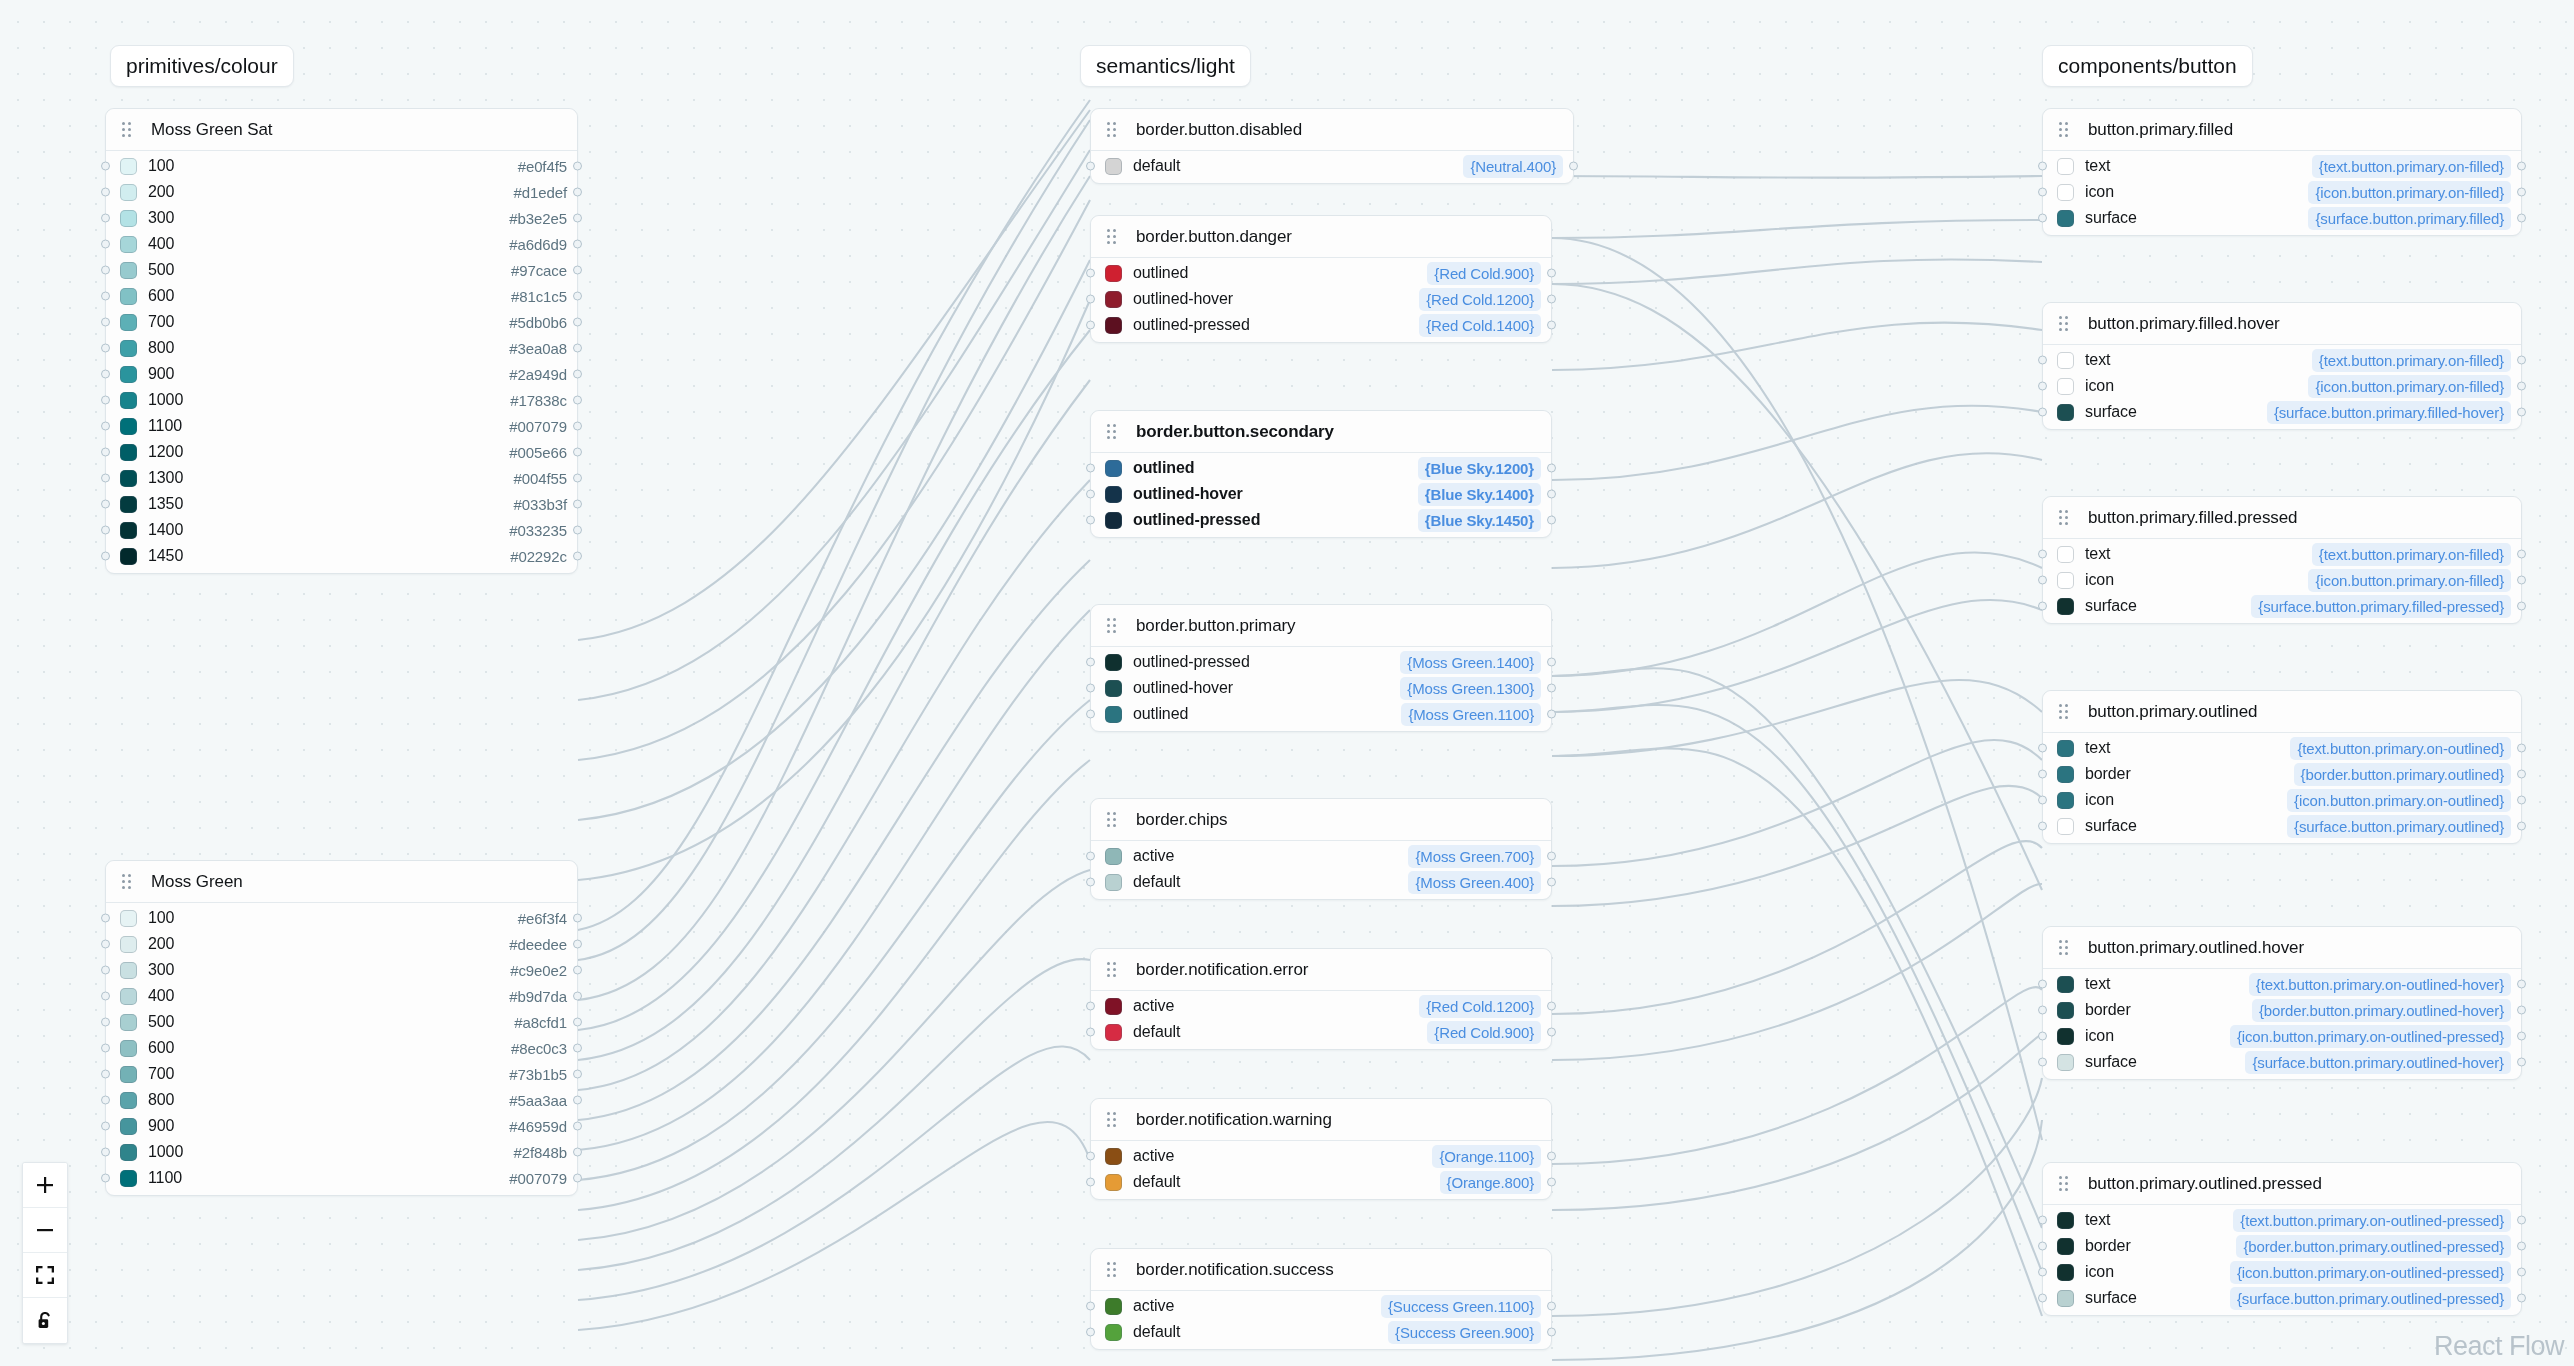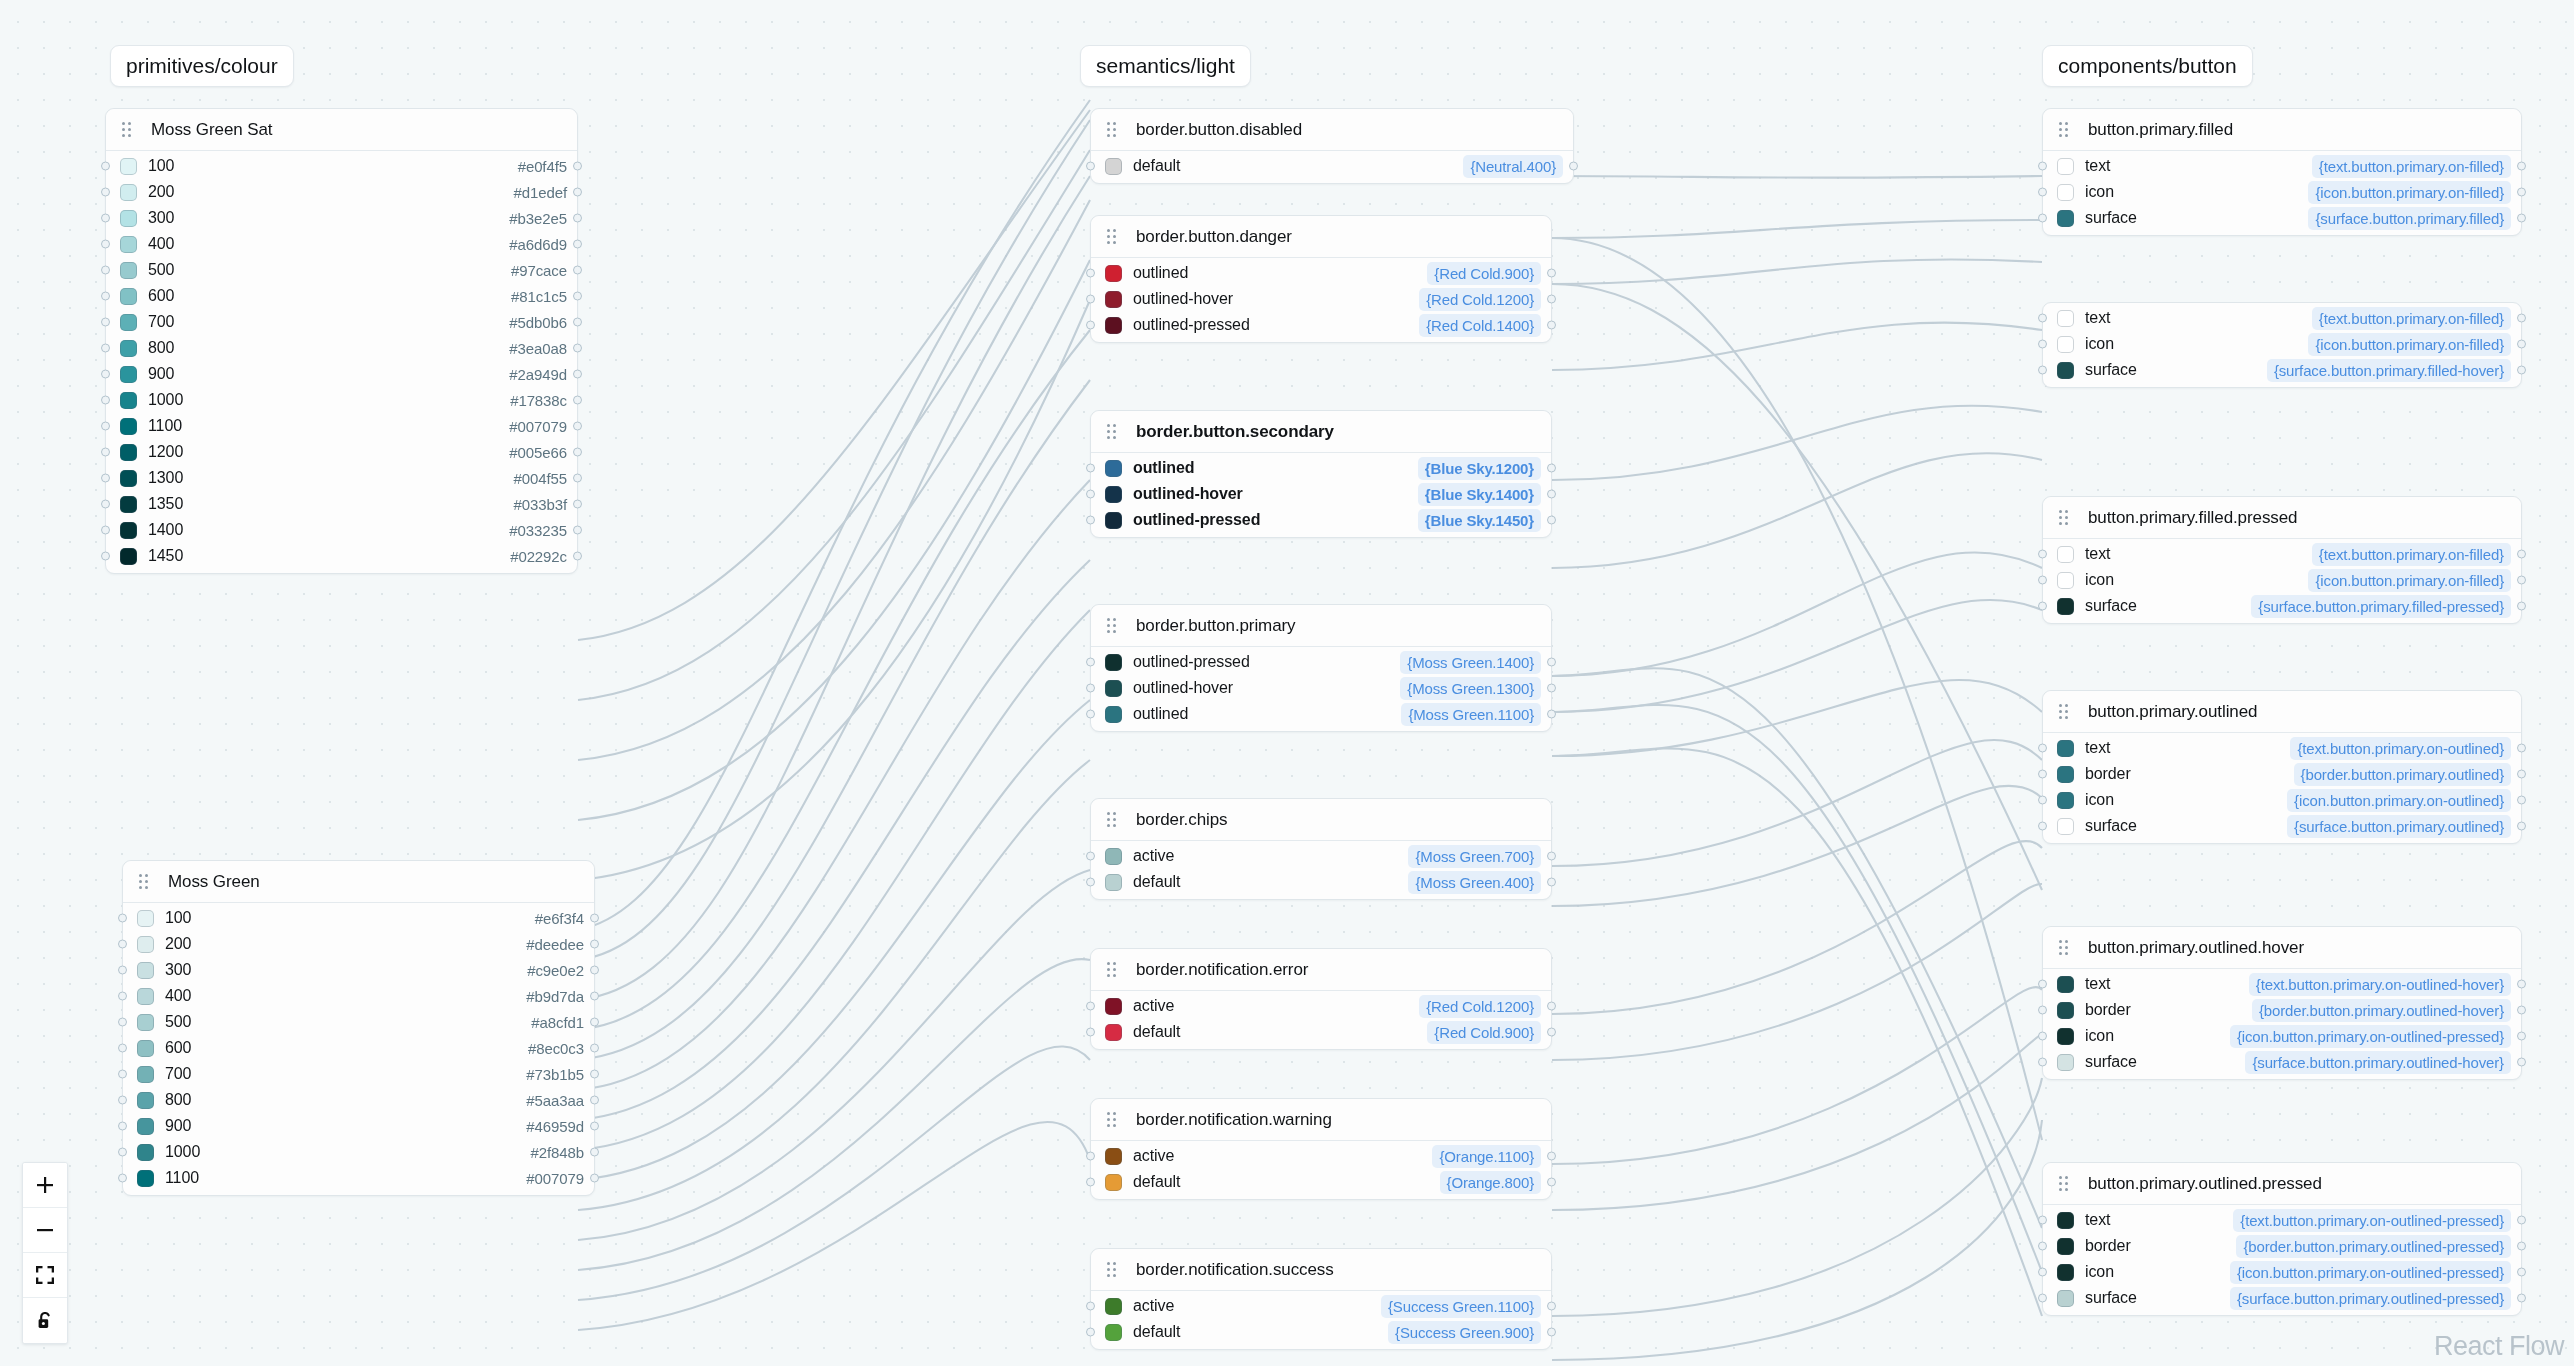--- a/index.html
+++ b/index.html
@@ -299,21 +299,21 @@
         <div class="row">
           <span class="handle left"></span>
           <span class="swatch" style="background: rgb(2, 41, 44);"></span>
           <span class="row-label">1450</span>
           <span class="row-spacer"></span>
           <span class="hex">#02292c</span>
           <span class="handle right"></span>
         </div>
       </div>
     </div>
-  <div class="node" id="n-p1" style="left:122px; top:860px; width:473px;">
+  <div class="node" id="n-p1" style="left:105px; top:860px; width:473px;">
       <div class="node-header">
         <span class="grip">
           <i></i>
           <i></i>
           <i></i>
           <i></i>
           <i></i>
           <i></i>
         </span>
         <span class="node-title">Moss Green</span>
@@ -708,20 +708,31 @@
           <span class="handle left"></span>
           <span class="swatch" style="background: rgb(43, 116, 128);"></span>
           <span class="row-label">surface</span>
           <span class="row-spacer"></span>
           <span class="ref">{surface.button.primary.filled}</span>
           <span class="handle right"></span>
         </div>
       </div>
     </div>
   <div class="node" id="n-c1" style="left:2042px; top:302px; width:480px;">
+      <div class="node-header">
+        <span class="grip">
+          <i></i>
+          <i></i>
+          <i></i>
+          <i></i>
+          <i></i>
+          <i></i>
+        </span>
+        <span class="node-title">button.primary.filled.hover</span>
+      </div>
       <div class="node-body">
         <div class="row">
           <span class="handle left"></span>
           <span class="swatch" style="background: rgb(255, 255, 255);"></span>
           <span class="row-label">text</span>
           <span class="row-spacer"></span>
           <span class="ref">{text.button.primary.on-filled}</span>
           <span class="handle right"></span>
         </div>
         <div class="row">

